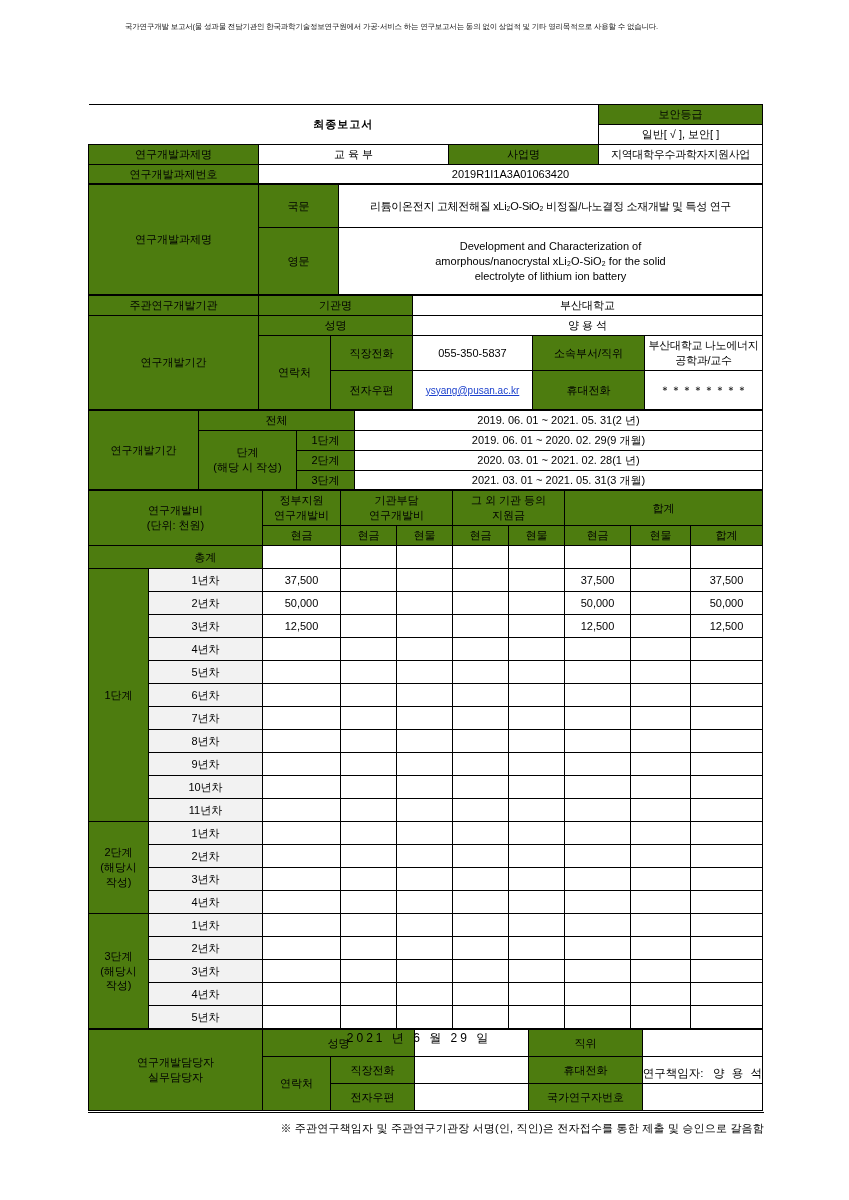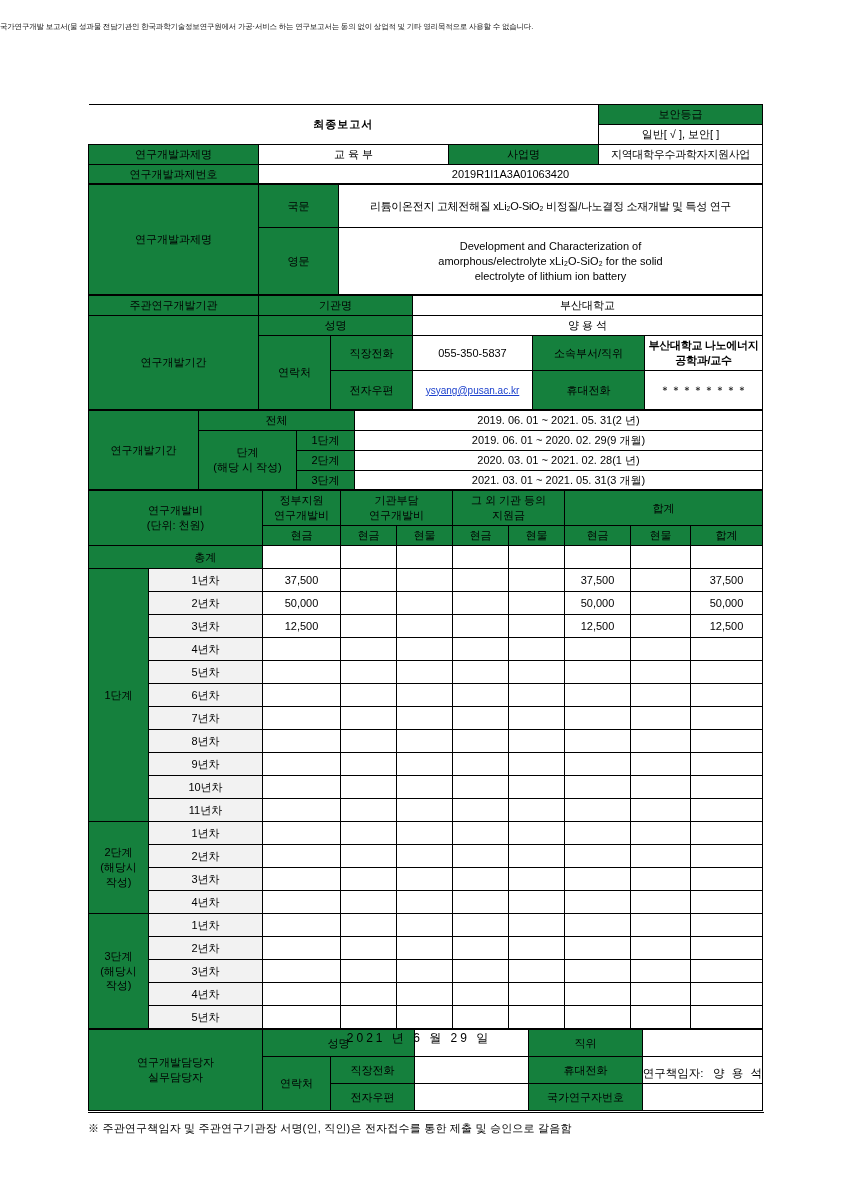--- a/index.html
+++ b/index.html
@@ -18,20 +18,21 @@
     width: 849px;
     height: 1200px;
     position: relative;
     box-sizing: border-box;
   }
   .notice {
     position: absolute;
     top: 22px;
     left: 0;
     width: 783px;
+    text-align: center;
     font-size: 7.5px;
     letter-spacing: -0.2px;
     color: #111;
   }
   .doc {
     position: absolute;
     left: 88px;
     top: 104px;
     width: 674px;
   }
@@ -55,27 +56,27 @@
     border-left: none !important;
     border-top: none !important;
     border-bottom: none !important;
   }
   .topline {
     border-top: 1px solid #000 !important;
   }
   .nb-left { border-left: none !important; }
   .nb-right { border-right: none !important; }
   .shade {
-    background: #15803d;
+    background: #4d7c0f;
   }
   .lshade {
     background: #f2f2f2;
   }
   .tight { letter-spacing: -0.3px; }
-  .sm { font-size: 10px; font-weight: bold; }
+  .sm { font-size: 10px; }
   .xs { font-size: 9px; }
   .mail {
     color: #1a3fcc;
     text-decoration: underline;
     word-break: break-all;
     font-size: 10px;
   }
   .engrow {
     font-size: 11px;
     line-height: 1.6;
@@ -113,21 +114,21 @@
   .footnote-wrap {
     position: absolute;
     left: 88px;
     top: 1112px;
     width: 676px;
     border-top: 1px solid #000;
     padding-top: 8px;
   }
   .footnote {
     font-size: 11px;
-    text-align: left;
+    text-align: right;
     letter-spacing: 0.2px;
   }
 </style>
 </head>
 <body>
 
 <div class="page">
 
   <div class="notice">국가연구개발 보고서(물 성과물 전담기관인 한국과학기술정보연구원에서 가공·서비스 하는 연구보고서는 동의 없이 상업적 및 기타 영리목적으로 사용할 수 없습니다.</div>
 
@@ -170,21 +171,21 @@
       <tbody>
         <tr>
           <td rowspan="2" class="shade">연구개발과제명</td>
           <td class="shade" style="height:38px">국문</td>
           <td class="tight">리튬이온전지 고체전해질 xLi₂O-SiO₂ 비정질/나노결정 소재개발 및 특성 연구</td>
         </tr>
         <tr>
           <td class="shade" style="height:62px">영문</td>
           <td class="engrow">
             <div>Development  and  Characterization  of</div>
-            <div>amorphous/electrolyte  xLi₂O-SiO₂  for  the  solid</div>
+            <div>amorphous/nanocrystal  xLi₂O-SiO₂  for  the  solid</div>
             <div>electrolyte  of  lithium  ion  battery</div>
           </td>
         </tr>
       </tbody>
     </table>
 
     <table class="main">
       <colgroup>
         <col style="width:170px">
           <col style="width:72px">

